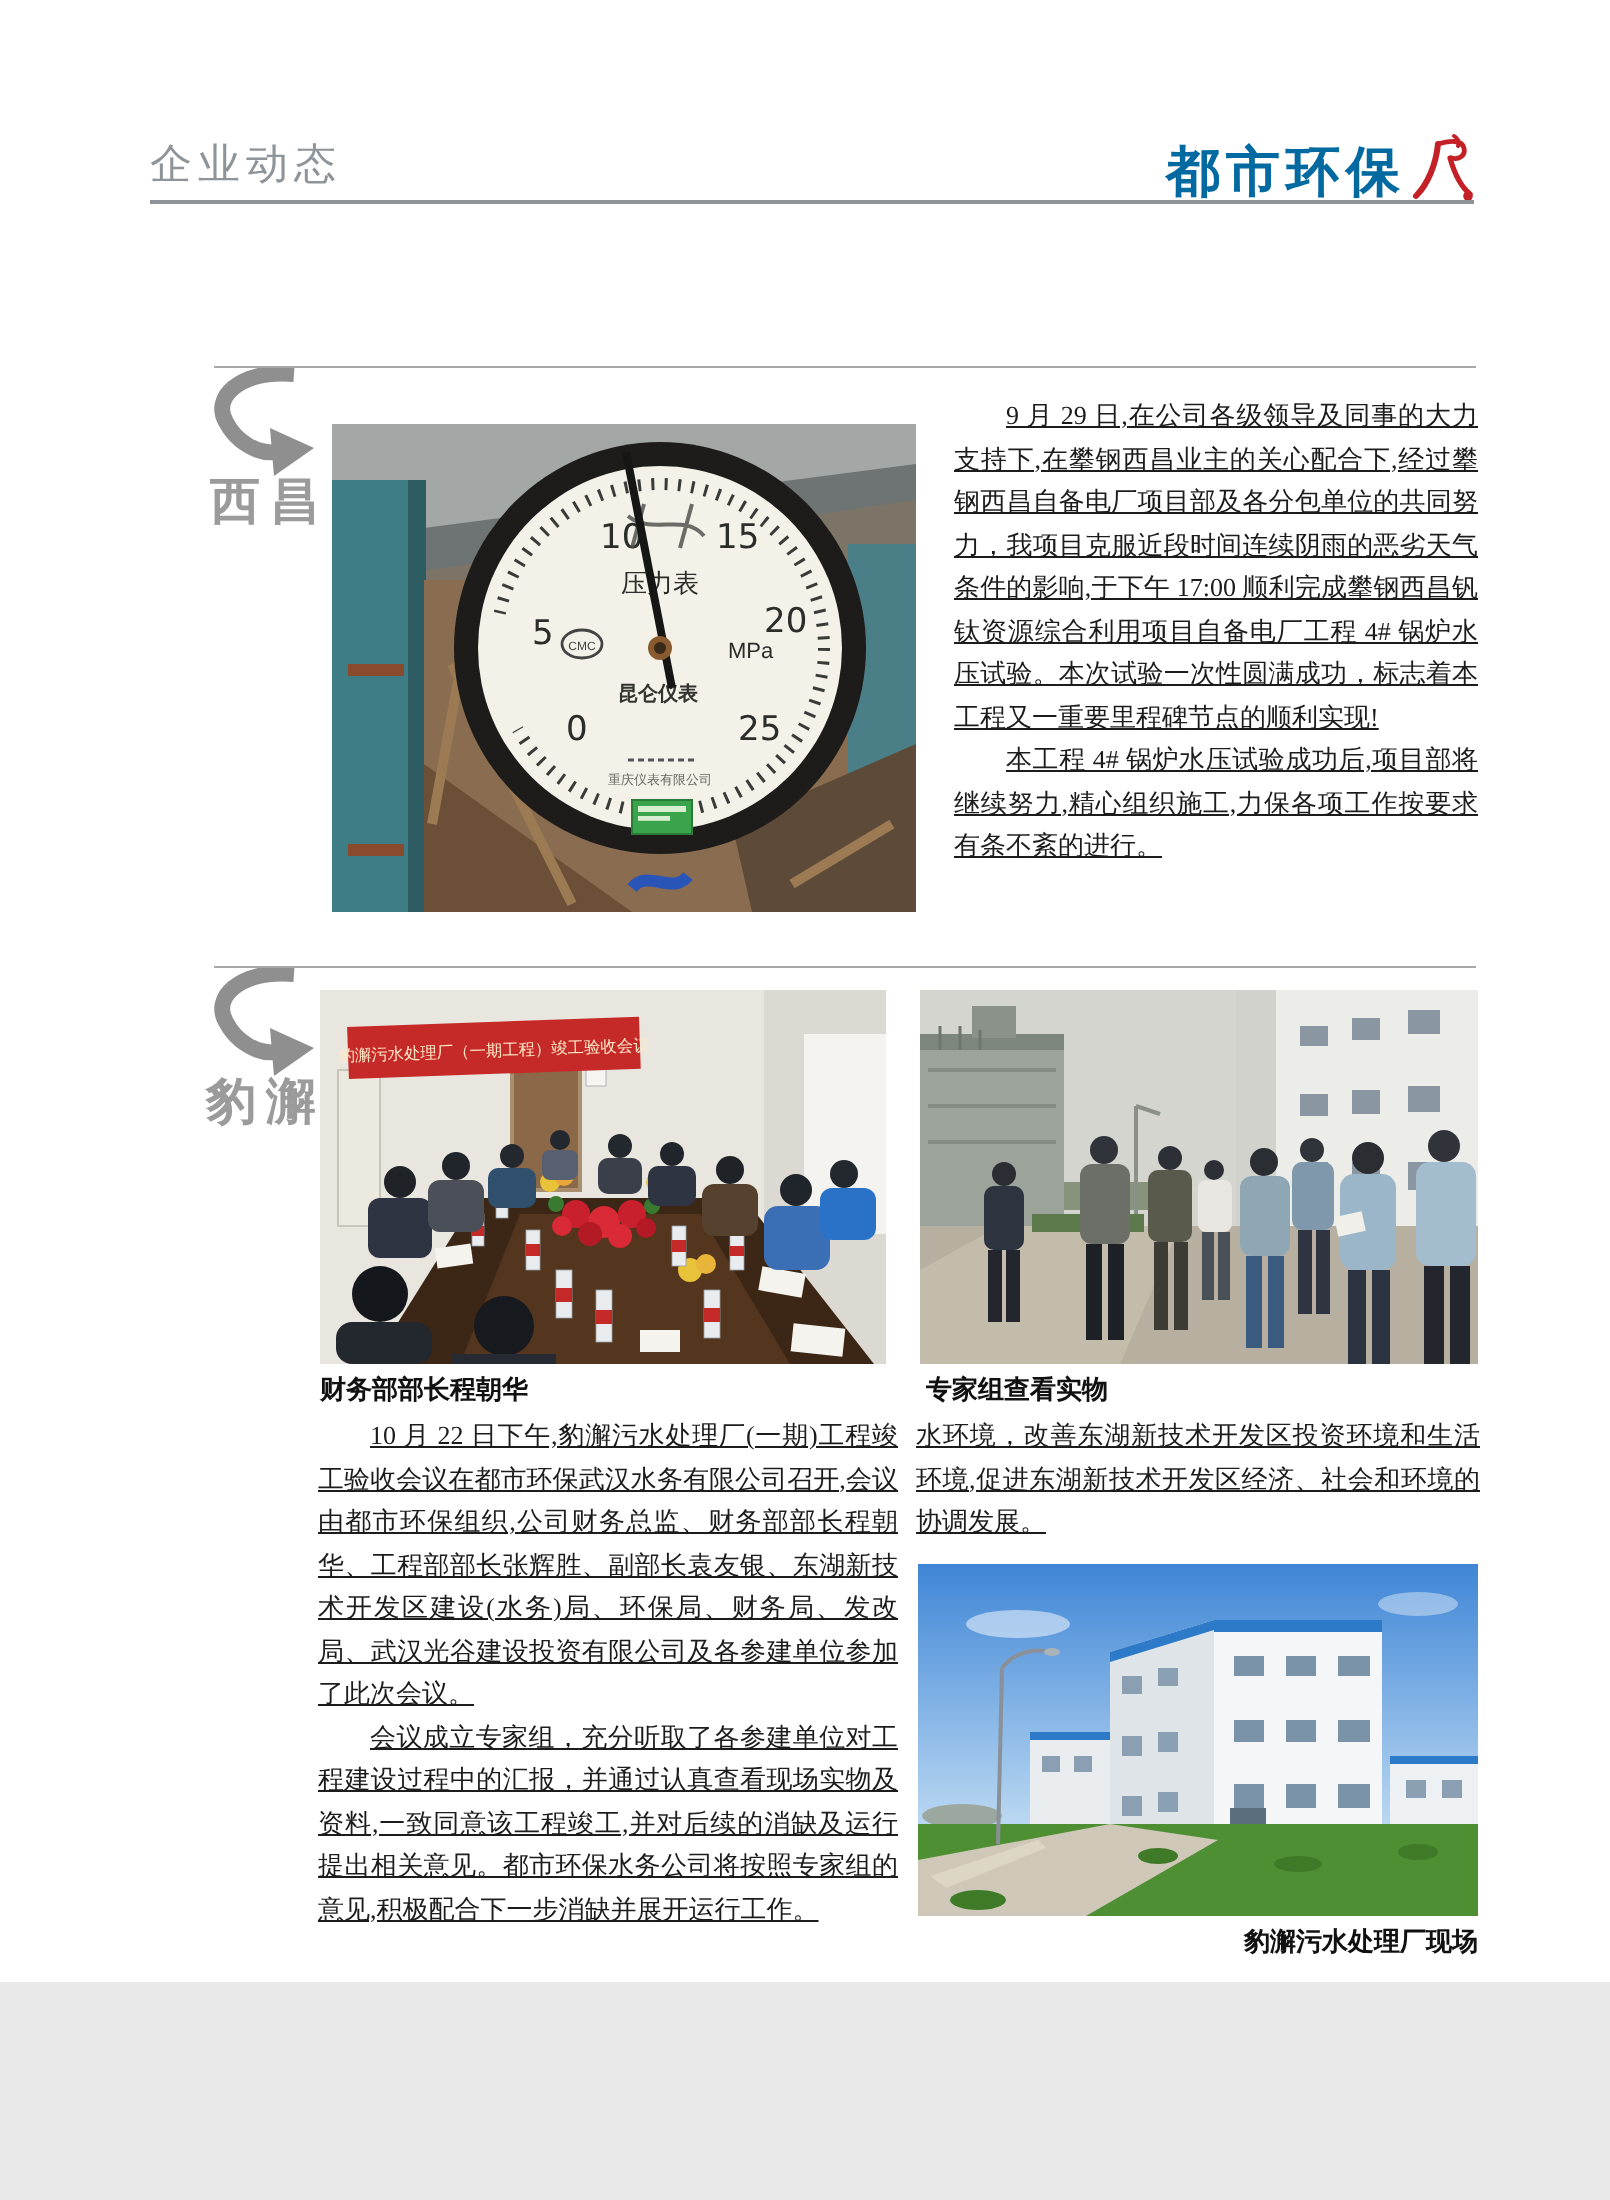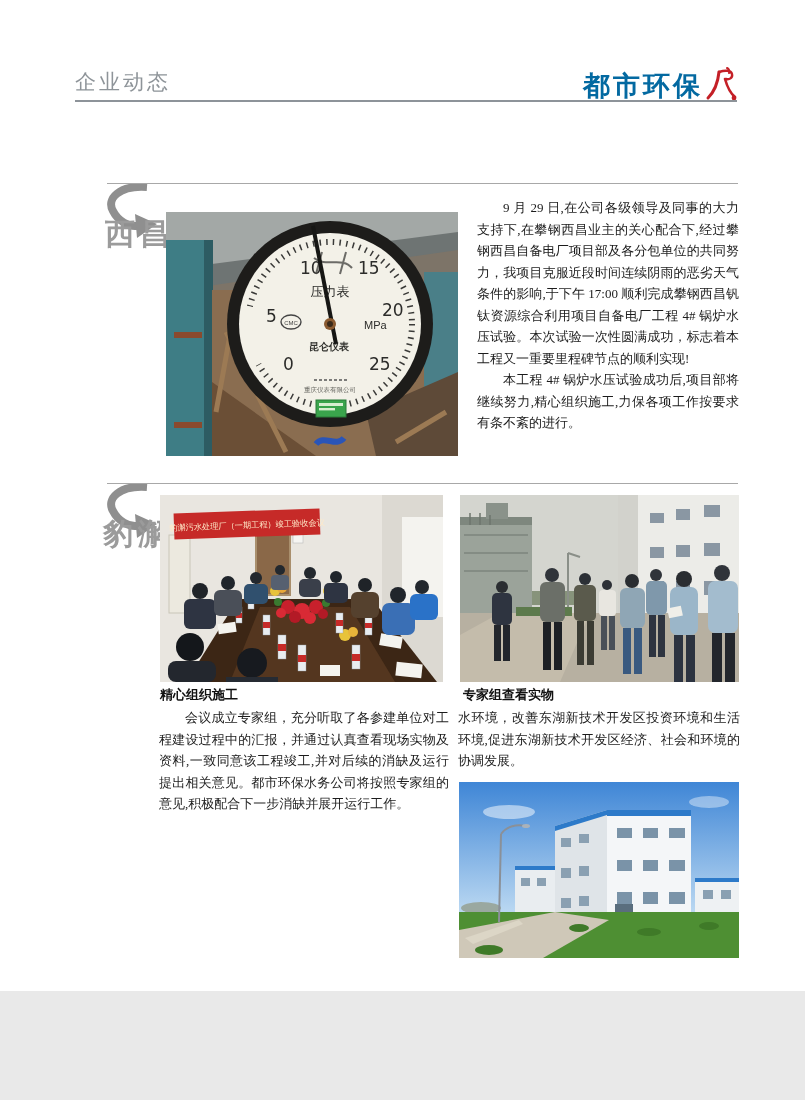--- a/index.html
+++ b/index.html
@@ -10,26 +10,26 @@
   
   .col-title{left:75px;top:68px;font-size:21px;color:#8e9499;letter-spacing:3px;}
   .brand{right:102px;top:68px;font-size:27px;font-weight:bold;color:#0369a1;letter-spacing:3px;
          font-family:"Liberation Serif","DejaVu Serif",serif;}
   .brand-seal{right:68px;top:66px;width:32px;height:36px;}
   .header-rule{left:75px;top:100px;width:662px;height:2px;background:#8d9399;}
 
   
   .sec-rule{height:1px;background:#a8a8a8;left:107px;width:631px;}
   .sec-arrow{width:56px;height:56px;}
-  .sec-label{font-size:30px;font-weight:bold;color:#9b9b9b;letter-spacing:5px;
-             font-family:Liberation Sans, sans-serif;}
+  .sec-label{font-size:25px;font-weight:bold;color:#9b9b9b;letter-spacing:5px;
+             font-family:Liberation Sans, sans-serif;margin-top:20px;}
 
   
   .body-col{font-family:"Liberation Serif","DejaVu Serif",serif;font-size:13px;line-height:21.5px;
-            color:#1c1c1c;text-align:justify;}
+            color:#1c1c1c;text-align:justify;text-decoration:underline;}
   .body-col p{margin:0;text-indent:2em;}
   .body-col p.noindent{text-indent:0;}
   .caption{font-size:13px;font-weight:bold;color:#111;font-family:"Liberation Serif","DejaVu Serif",serif;}
   .caption-right{text-align:right;}
 
   .photo{display:block;}
   .footer-page{font-size:15px;color:#2a2a2a;letter-spacing:2px;font-family:"Liberation Serif","DejaVu Serif",serif;}
 </style>
 </head>
 <body>
@@ -278,24 +278,25 @@
       <g>
           <circle cx="262" cy="78" r="8" fill="#30343a"></circle>
           <rect x="248" y="86" width="30" height="52" rx="7" fill="#a3bcce"></rect>
           <rect x="252" y="138" width="10" height="49" fill="#23262c"></rect>
           <rect x="265" y="138" width="10" height="49" fill="#23262c"></rect>
         </g>
       <rect x="208" y="112" width="14" height="10" fill="#f0efe9" transform="rotate(-12 215 117)"></rect>
     </g>
   </svg>
 
-  <div class="abs caption" style="left:160px;top:686px;">精心组织施工</div>
+  <div class="abs caption" style="left:160px;top:686px;">财务部部长程朝华</div>
   <div class="abs caption" style="left:463px;top:686px;text-align:center;">专家组查看实物</div>
 
   <div class="abs body-col" style="left:159px;top:707px;width:290px;">
+    <p>10 月 22 日下午,豹澥污水处理厂(一期)工程竣工验收会议在都市环保武汉水务有限公司召开,会议由都市环保组织,公司财务总监、财务部部长程朝华、工程部部长张辉胜、副部长袁友银、东湖新技术开发区建设(水务)局、环保局、财务局、发改局、武汉光谷建设投资有限公司及各参建单位参加了此次会议。</p>
     <p>会议成立专家组，充分听取了各参建单位对工程建设过程中的汇报，并通过认真查看现场实物及资料,一致同意该工程竣工,并对后续的消缺及运行提出相关意见。都市环保水务公司将按照专家组的意见,积极配合下一步消缺并展开运行工作。</p>
   </div>
 
   <div class="abs body-col" style="left:458px;top:707px;width:282px;">
     <p class="noindent">水环境，改善东湖新技术开发区投资环境和生活环境,促进东湖新技术开发区经济、社会和环境的协调发展。</p>
   </div>
 
   <svg class="abs photo" style="left:459px;top:782px;" width="280" height="176" viewBox="0 0 280 176">
     <defs>
       <linearGradient id="skyg" x1="0" y1="0" x2="0" y2="1">
@@ -357,16 +358,17 @@
       <ellipse cx="67" cy="44" rx="4" ry="2" fill="#aab2ba"></ellipse>
     </g>
     <g fill="#3f7a28">
       <ellipse cx="120" cy="146" rx="10" ry="4"></ellipse>
         <ellipse cx="190" cy="150" rx="12" ry="4"></ellipse>
       <ellipse cx="250" cy="144" rx="10" ry="4"></ellipse>
         <ellipse cx="30" cy="168" rx="14" ry="5"></ellipse>
     </g>
   </svg>
 
+  <div class="abs caption caption-right" style="left:459px;top:962px;width:280px;">豹澥污水处理厂现场</div>
 
   <div class="abs footer-page" style="left:660px;top:1046px;width:110px;text-align:center;">– 5 –</div>
 
 </div>
 
 </body></html>

